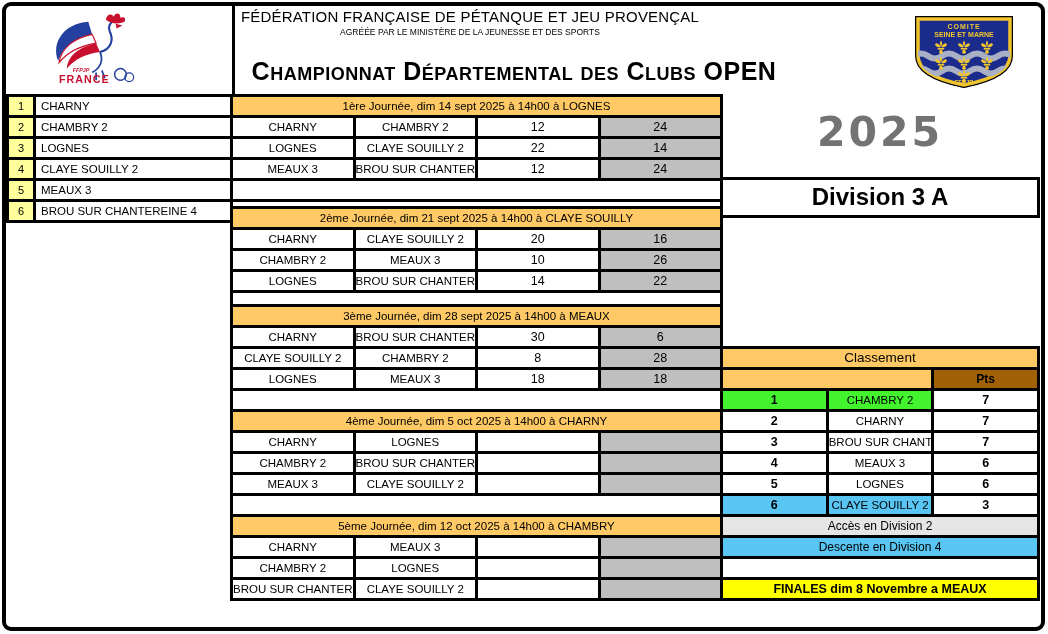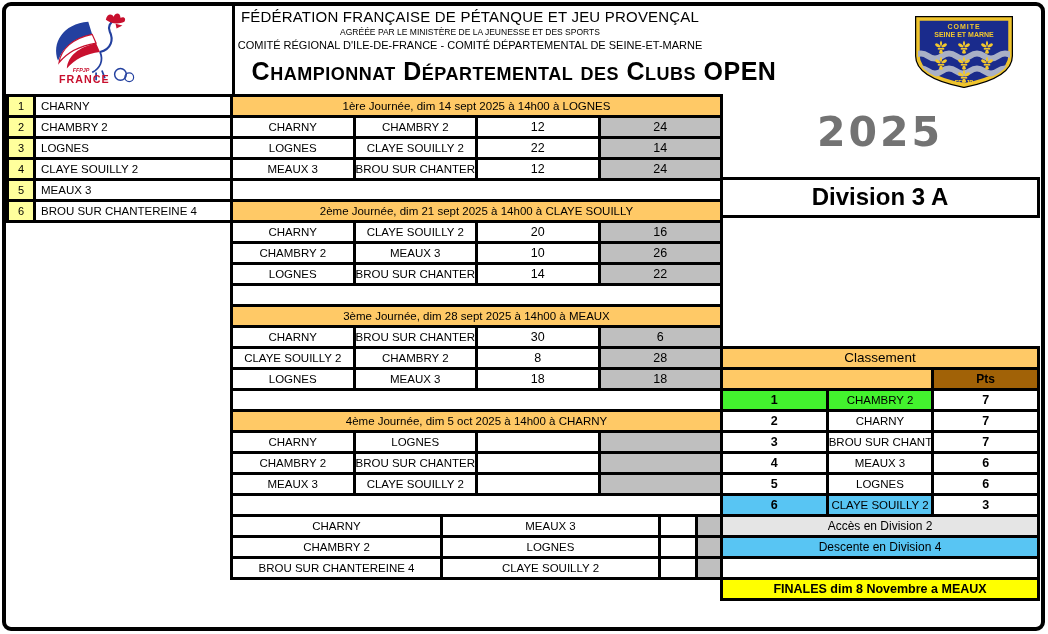--- a/index.html
+++ b/index.html
@@ -19,21 +19,21 @@
   .crest{position:absolute;left:908px;top:10px;}
   
   table{position:absolute;border-collapse:collapse;table-layout:fixed;}
   td{border:3px solid #000;height:18px;padding:0;text-align:center;
      vertical-align:middle;font-size:11.5px;line-height:14px;
      white-space:nowrap;overflow:hidden;background:#fff;}
   .team-list{left:0;top:88px;width:227px;}
   .tnum{width:24px;background:#FFFF9C;font-size:11px;}
   .tname{text-align:left;padding-left:5px;}
   .journee{left:224px;top:88px;width:493px;}
-  .j2{top:193px;} .j3{top:298px;} .j4{top:403px;} .j5{top:508px;}
+  .j2{top:200px;} .j3{top:298px;} .j4{top:403px;} .j5{top:508px;}
   .jhead{background:#FFC966;font-size:11.5px;}
   .home{width:207px;} .away{width:215px;}
   .s1{width:34px;font-size:12.5px;} .s2{width:37px;font-size:12.5px;background:#BFBFBF;}
   .year{position:absolute;left:714px;top:102px;width:320px;text-align:center;
         font-family:"DejaVu Sans",sans-serif;font-size:41px;font-weight:bold;
         color:#737373;letter-spacing:3px;}
   .division-box{position:absolute;left:714px;top:171px;width:320px;height:41px;
         border:3px solid #000;box-sizing:border-box;text-align:center;
         font-size:24px;font-weight:bold;line-height:34px;background:#fff;}
   .classement{left:714px;top:340px;width:320px;}
@@ -65,21 +65,20 @@
     <circle cx="79" cy="66" r="6" fill="none" stroke="#23409F" stroke-width="1.5"></circle>
     <circle cx="88" cy="69" r="4.5" fill="none" stroke="#23409F" stroke-width="1.2"></circle>
     <text x="30" y="64" font-size="5.5" font-style="italic" font-weight="bold" fill="#C8102E">FFPJP</text>
     <text x="16" y="75" font-size="11" font-weight="bold" letter-spacing="1" fill="#C8102E">FRANCE</text>
   </svg>
 
   <div class="vdiv"></div>
 
   <div class="hline fed">FÉDÉRATION FRANÇAISE DE PÉTANQUE ET JEU PROVENÇAL</div>
   <div class="hline agr">AGRÉÉE PAR LE MINISTÈRE DE LA JEUNESSE ET  DES SPORTS</div>
-  <div class="hline com">COMITÉ RÉGIONAL D'ILE-DE-FRANCE - COMITÉ DÉPARTEMENTAL DE SEINE-ET-MARNE</div>
   <div class="hline main-title">Championnat Départemental des Clubs OPEN</div>
 
   <svg class="crest" width="100" height="72" viewBox="0 0 100 72">
     <defs>
       <clipPath id="shieldClip">
           <path d="M4 3 H96 V40 Q96 60 50 69 Q4 60 4 40 Z"></path>
         </clipPath>
       <g id="fdl" fill="#F2C72E">
         <path d="M0 -6.5 Q2.2 -3.5 0 -0.5 Q-2.2 -3.5 0 -6.5 Z"></path>
         <path d="M0.5 -1 Q4.5 -5.5 6 -2.5 Q5 0.5 0.8 0.5 Z"></path>
@@ -246,20 +245,23 @@
       <td class="s2"></td>
         </tr>
     <tr>
           <td colspan="4"></td>
         </tr>
   </tbody>
     </table>
 
   <table class="journee j5">
     <tbody>
+        <tr>
+          <td class="jhead" colspan="4">5ème Journée, dim 12 oct 2025 à 14h00 à CHAMBRY</td>
+        </tr>
     <tr>
       <td class="home">CHARNY</td>
       <td class="away">MEAUX 3</td>
       <td class="s1"></td>
       <td class="s2"></td>
         </tr>
     <tr>
       <td class="home">CHAMBRY 2</td>
       <td class="away">LOGNES</td>
       <td class="s1"></td>

